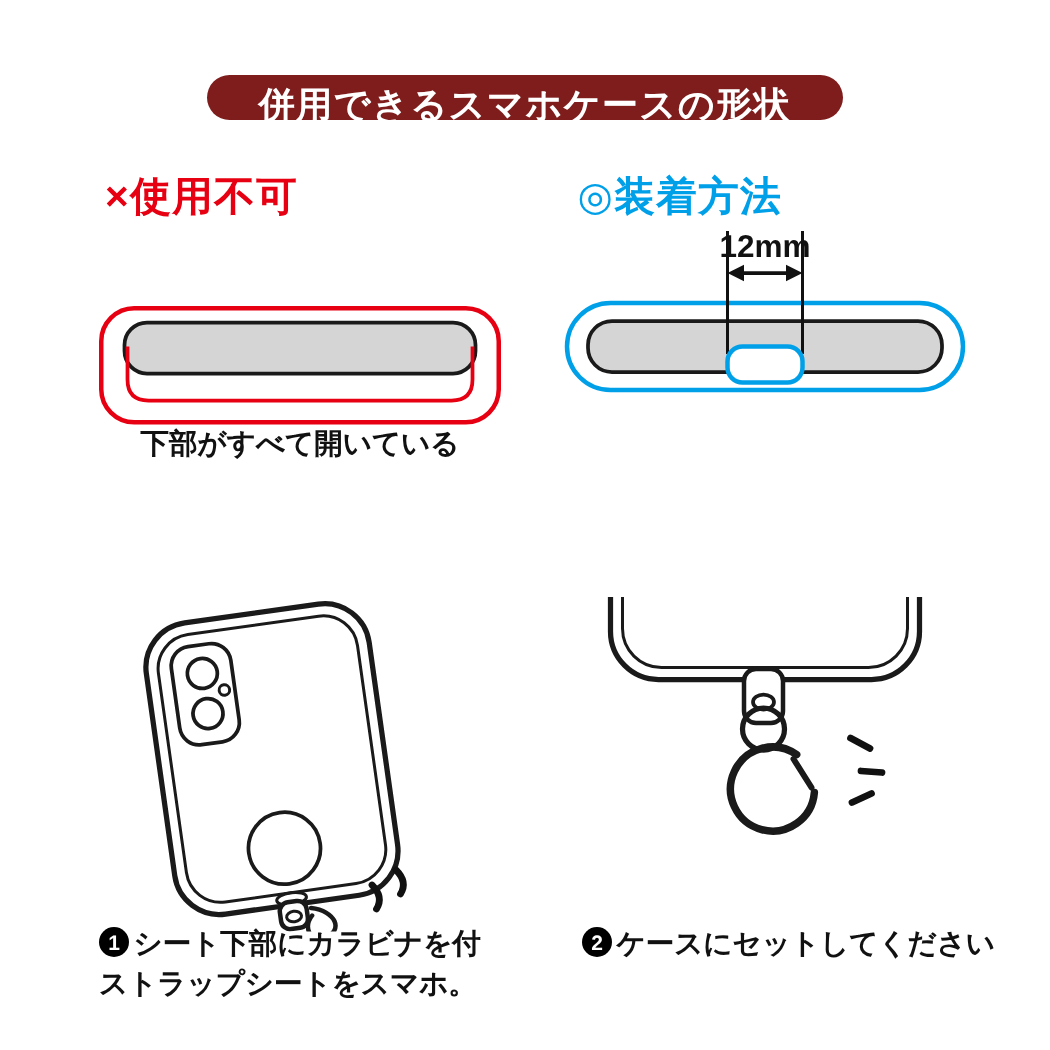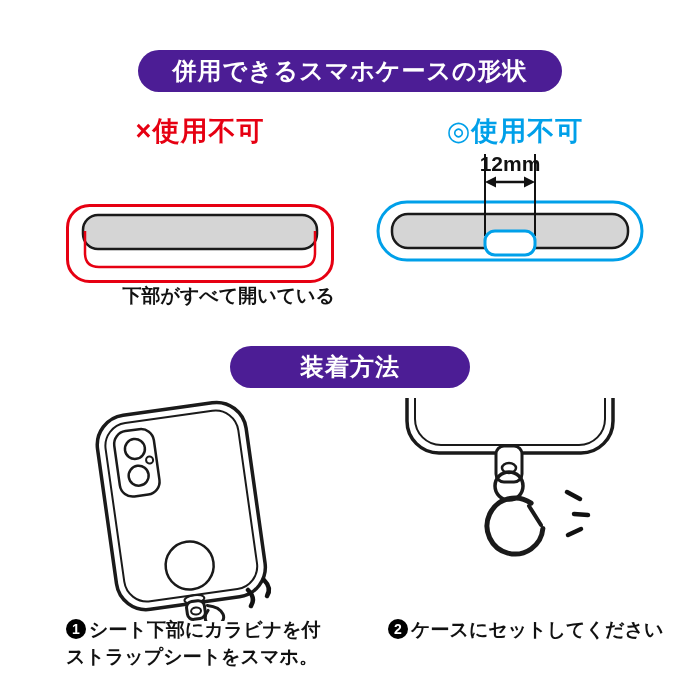--- a/index.html
+++ b/index.html
@@ -2,34 +2,34 @@
 <html><head>
 <meta charset="utf-8">
 <style>
   html,body{margin:0;padding:0;background:#fff;}
   .page{
     position:relative;width:700px;height:700px;background:#ffffff;
     font-family:"Liberation Sans","DejaVu Sans",sans-serif;color:#111;
     overflow:hidden;
   }
   .banner{
-    position:absolute;background:#4c1d95;color:#fff;border-radius:22px;
-    height:42px;line-height:42px;text-align:center;
+    position:absolute;background:#7f1d1d;color:#fff;border-radius:22px;
+    height:30px;line-height:42px;text-align:center;
     font-size:24px;font-weight:700;letter-spacing:1px;
   }
   .banner-compat{left:138px;top:50px;width:424px;}
   .banner-attach{left:230px;top:346px;width:240px;}
   .col-label{
-    position:absolute;top:113px;text-align:center;
+    position:absolute;top:113px;
     font-size:27px;font-weight:800;letter-spacing:1px;
   }
   .label-ng{left:70px;width:260px;color:#e60012;}
   .label-ok{left:385px;width:260px;color:#00a0e9;}
   .case-caption{
-    position:absolute;top:283px;text-align:right;
+    position:absolute;top:283px;text-align:center;
     font-size:19px;font-weight:600;
   }
   .caption-ng{left:65px;width:270px;}
   .caption-ok{left:353px;width:305px;}
   .illu{position:absolute;}
   .illu-ng{left:65px;top:203px;}
   .illu-ok{left:370px;top:152px;}
   .illu-step1{left:52px;top:396px;}
   .illu-step2{left:395px;top:398px;}
   .step-caption{
@@ -44,21 +44,21 @@
   }
 </style>
 </head>
 <body>
 
 <div class="page">
 
   <div class="banner banner-compat">併用できるスマホケースの形状</div>
 
   <div class="col-label label-ng">×使用不可</div>
-  <div class="col-label label-ok">◎使用不可</div>
+  <div class="col-label label-ok">◎装着方法</div>
 
   <svg class="illu illu-ng" width="270" height="82" viewBox="0 0 270 82">
     <rect x="2.5" y="2.5" width="265" height="76" rx="22" fill="#ffffff" stroke="#e60012" stroke-width="3"></rect>
     <rect x="18" y="12" width="234" height="34" rx="15" fill="#d5d5d5" stroke="#1a1a1a" stroke-width="2.5"></rect>
     <path d="M 20,28 V 50 Q 20,64 34,64 H 236 Q 250,64 250,50 V 28" fill="none" stroke="#e60012" stroke-width="2.5"></path>
   </svg>
 
   <svg class="illu illu-ok" width="280" height="135" viewBox="0 0 280 135">
     <rect x="8" y="50" width="264" height="58" rx="29" fill="#ffffff" stroke="#00a0e9" stroke-width="3"></rect>
     <rect x="22" y="62" width="236" height="34" rx="16" fill="#d5d5d5" stroke="#1a1a1a" stroke-width="2.5"></rect>
@@ -66,21 +66,20 @@
     <line x1="165" y1="2" x2="165" y2="84" stroke="#111" stroke-width="2"></line>
     <rect x="115" y="79" width="50" height="24" rx="10" fill="#ffffff" stroke="#00a0e9" stroke-width="3"></rect>
     <line x1="123" y1="30" x2="157" y2="30" stroke="#111" stroke-width="2.5"></line>
     <polygon points="115,30 126,24.5 126,35.5" fill="#111"></polygon>
     <polygon points="165,30 154,24.5 154,35.5" fill="#111"></polygon>
     <text x="140" y="19" text-anchor="middle" font-size="21" font-weight="bold" fill="#111">12mm</text>
   </svg>
 
   <div class="case-caption caption-ng">下部がすべて開いている</div>
 
-  <div class="banner banner-attach">装着方法</div>
 
   <svg class="illu illu-step1" width="270" height="225" viewBox="0 0 270 225">
     <g transform="rotate(-8 130 115)">
       <rect x="55" y="12" width="150" height="196" rx="30" fill="#ffffff" stroke="#1a1a1a" stroke-width="3.5"></rect>
       <rect x="63" y="20" width="134" height="180" rx="23" fill="none" stroke="#1a1a1a" stroke-width="2"></rect>
       <rect x="72" y="28" width="40" height="66" rx="13" fill="#ffffff" stroke="#1a1a1a" stroke-width="2.5"></rect>
       <circle cx="92" cy="47" r="10" fill="none" stroke="#1a1a1a" stroke-width="2.5"></circle>
       <circle cx="92" cy="74" r="10" fill="none" stroke="#1a1a1a" stroke-width="2.5"></circle>
       <circle cx="105" cy="60" r="3.5" fill="none" stroke="#1a1a1a" stroke-width="2"></circle>
       <circle cx="130" cy="170" r="24" fill="none" stroke="#1a1a1a" stroke-width="2.5"></circle>

